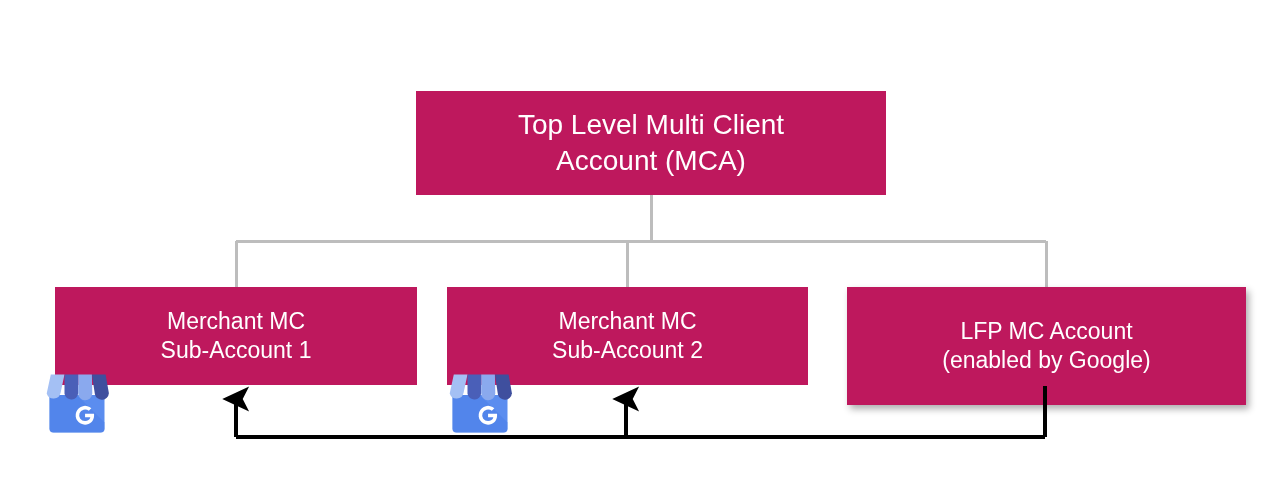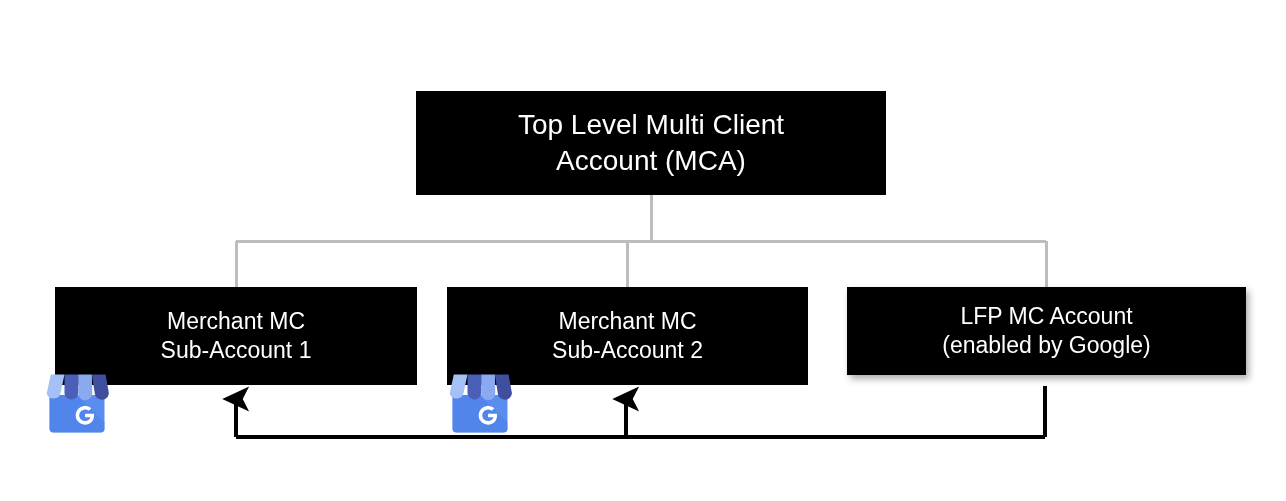--- a/index.html
+++ b/index.html
@@ -12,21 +12,21 @@
   #stage{position:relative;width:1286px;height:501px;}
 
   
   .layer{position:absolute;left:0;top:0;width:1286px;height:501px;pointer-events:none;}
   #tree-layer{z-index:1;}
   #flow-layer{z-index:4;}
 
   
   .node{
     position:absolute;
-    background:#000000;
+    background:#be185d;
     color:#ffffff;
     display:flex;
     align-items:center;
     justify-content:center;
     text-align:center;
     line-height:1.28;
     z-index:3;
     box-sizing:border-box;
   }
   .node .label{display:block;white-space:pre-line;}
@@ -37,21 +37,21 @@
   }
   #node-sub1{
     left:55px;top:287px;width:362px;height:98px;
     font-size:23px;
   }
   #node-sub2{
     left:447px;top:287px;width:361px;height:98px;
     font-size:23px;
   }
   #node-lfp{
-    left:847px;top:287px;width:399px;height:88px;
+    left:847px;top:287px;width:399px;height:118px;
     font-size:23px;
     box-shadow:3px 4px 7px rgba(0,0,0,0.32);
   }
 
   
   .gmb-icon{
     position:absolute;
     width:74px;height:74px;
     z-index:5;
   }

